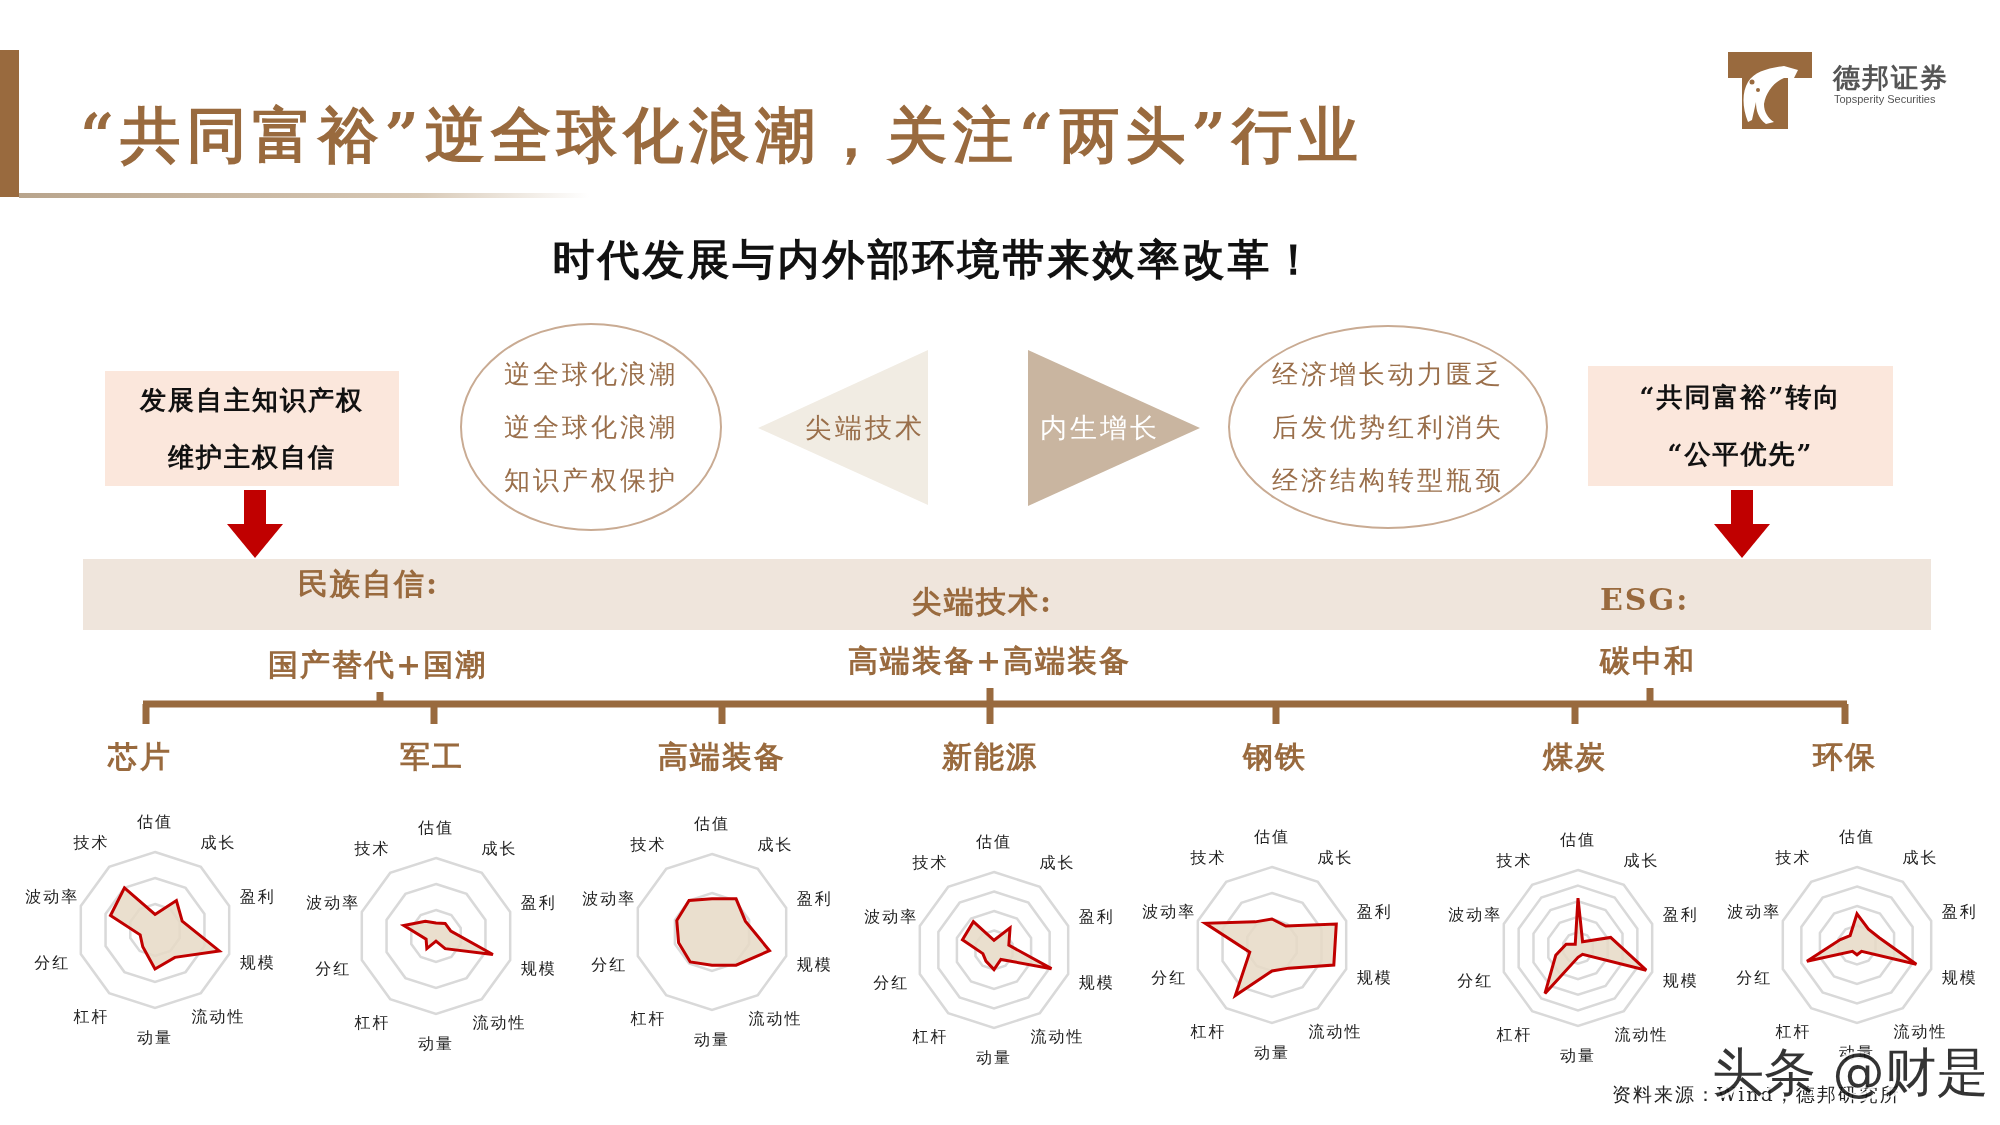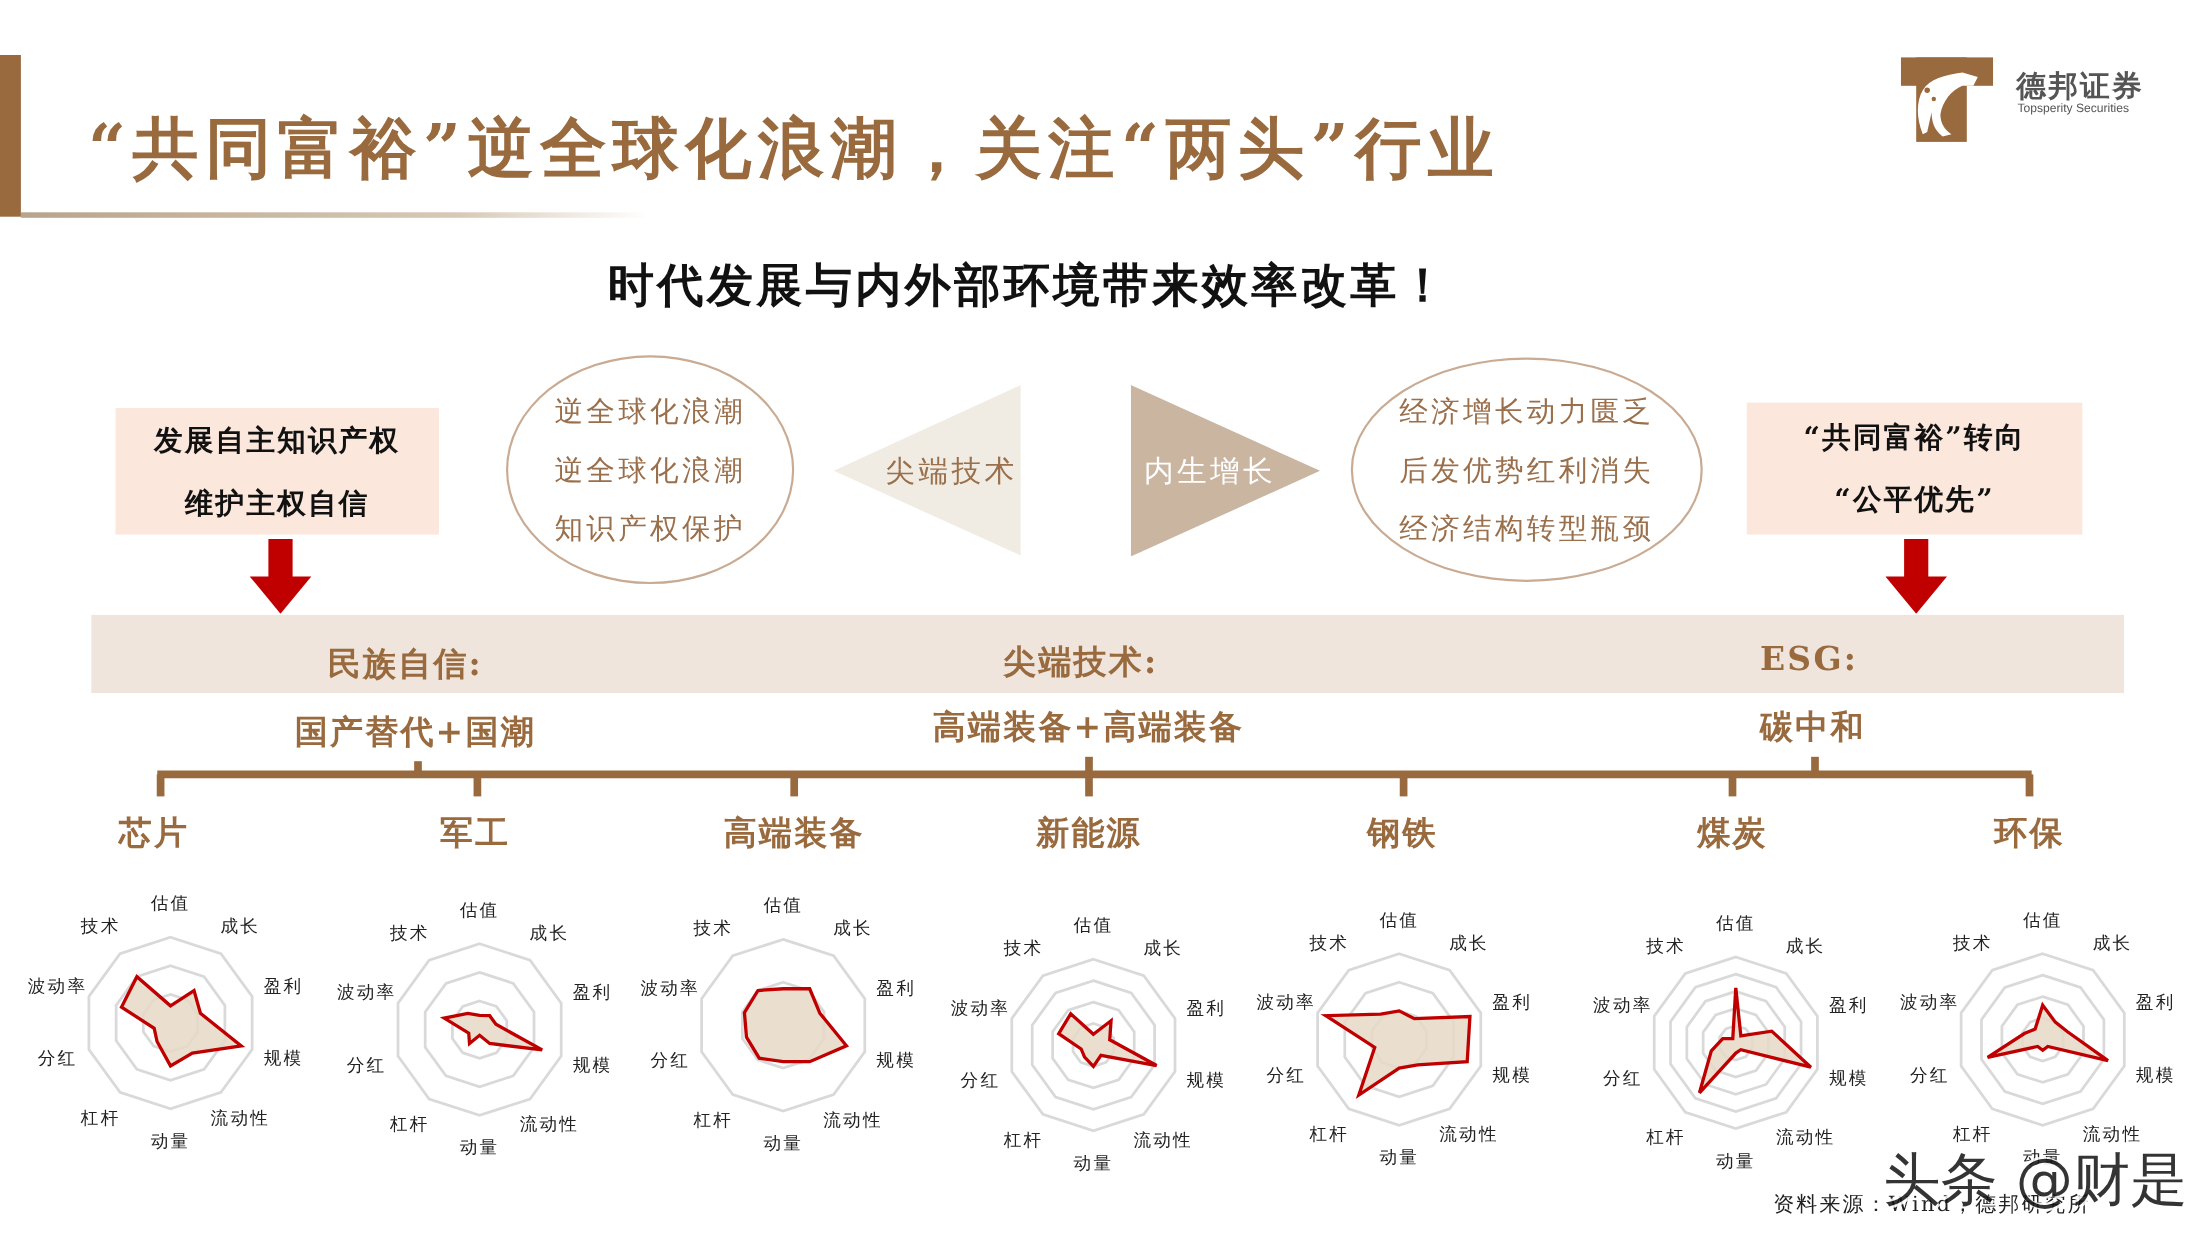--- a/index.html
+++ b/index.html
@@ -81,21 +81,21 @@
 <svg class="abs" style="left:227px;top:490px;" width="56" height="68">
   <rect x="17" y="0" width="22" height="36" fill="#c00000"></rect>
   <polygon points="0,34 56,34 28,68" fill="#c00000"></polygon>
 </svg>
 <svg class="abs" style="left:1714px;top:490px;" width="56" height="68">
   <rect x="17" y="0" width="22" height="36" fill="#c00000"></rect>
   <polygon points="0,34 56,34 28,68" fill="#c00000"></polygon>
 </svg>
 
 <div class="abs band"></div>
-<div class="abs band-label" style="left:298px;top:584px;">民族自信:</div>
+<div class="abs band-label" style="left:298px;top:564px;">民族自信:</div>
 <div class="abs band-label" style="left:912px;top:582px;">尖端技术:</div>
 <div class="abs band-label" style="left:1600px;top:582px;">ESG:</div>
 
 <div class="abs theme-label" style="left:268px;top:645px;">国产替代+国潮</div>
 <div class="abs theme-label" style="left:848px;top:641px;">高端装备+高端装备</div>
 <div class="abs theme-label" style="left:1600px;top:641px;">碳中和</div>
 
 <svg class="abs" style="left:0;top:680px;" width="2000" height="50">
   <g stroke="#996a3e" stroke-width="7" fill="none">
     <line x1="143" y1="24" x2="1847" y2="24"></line>

